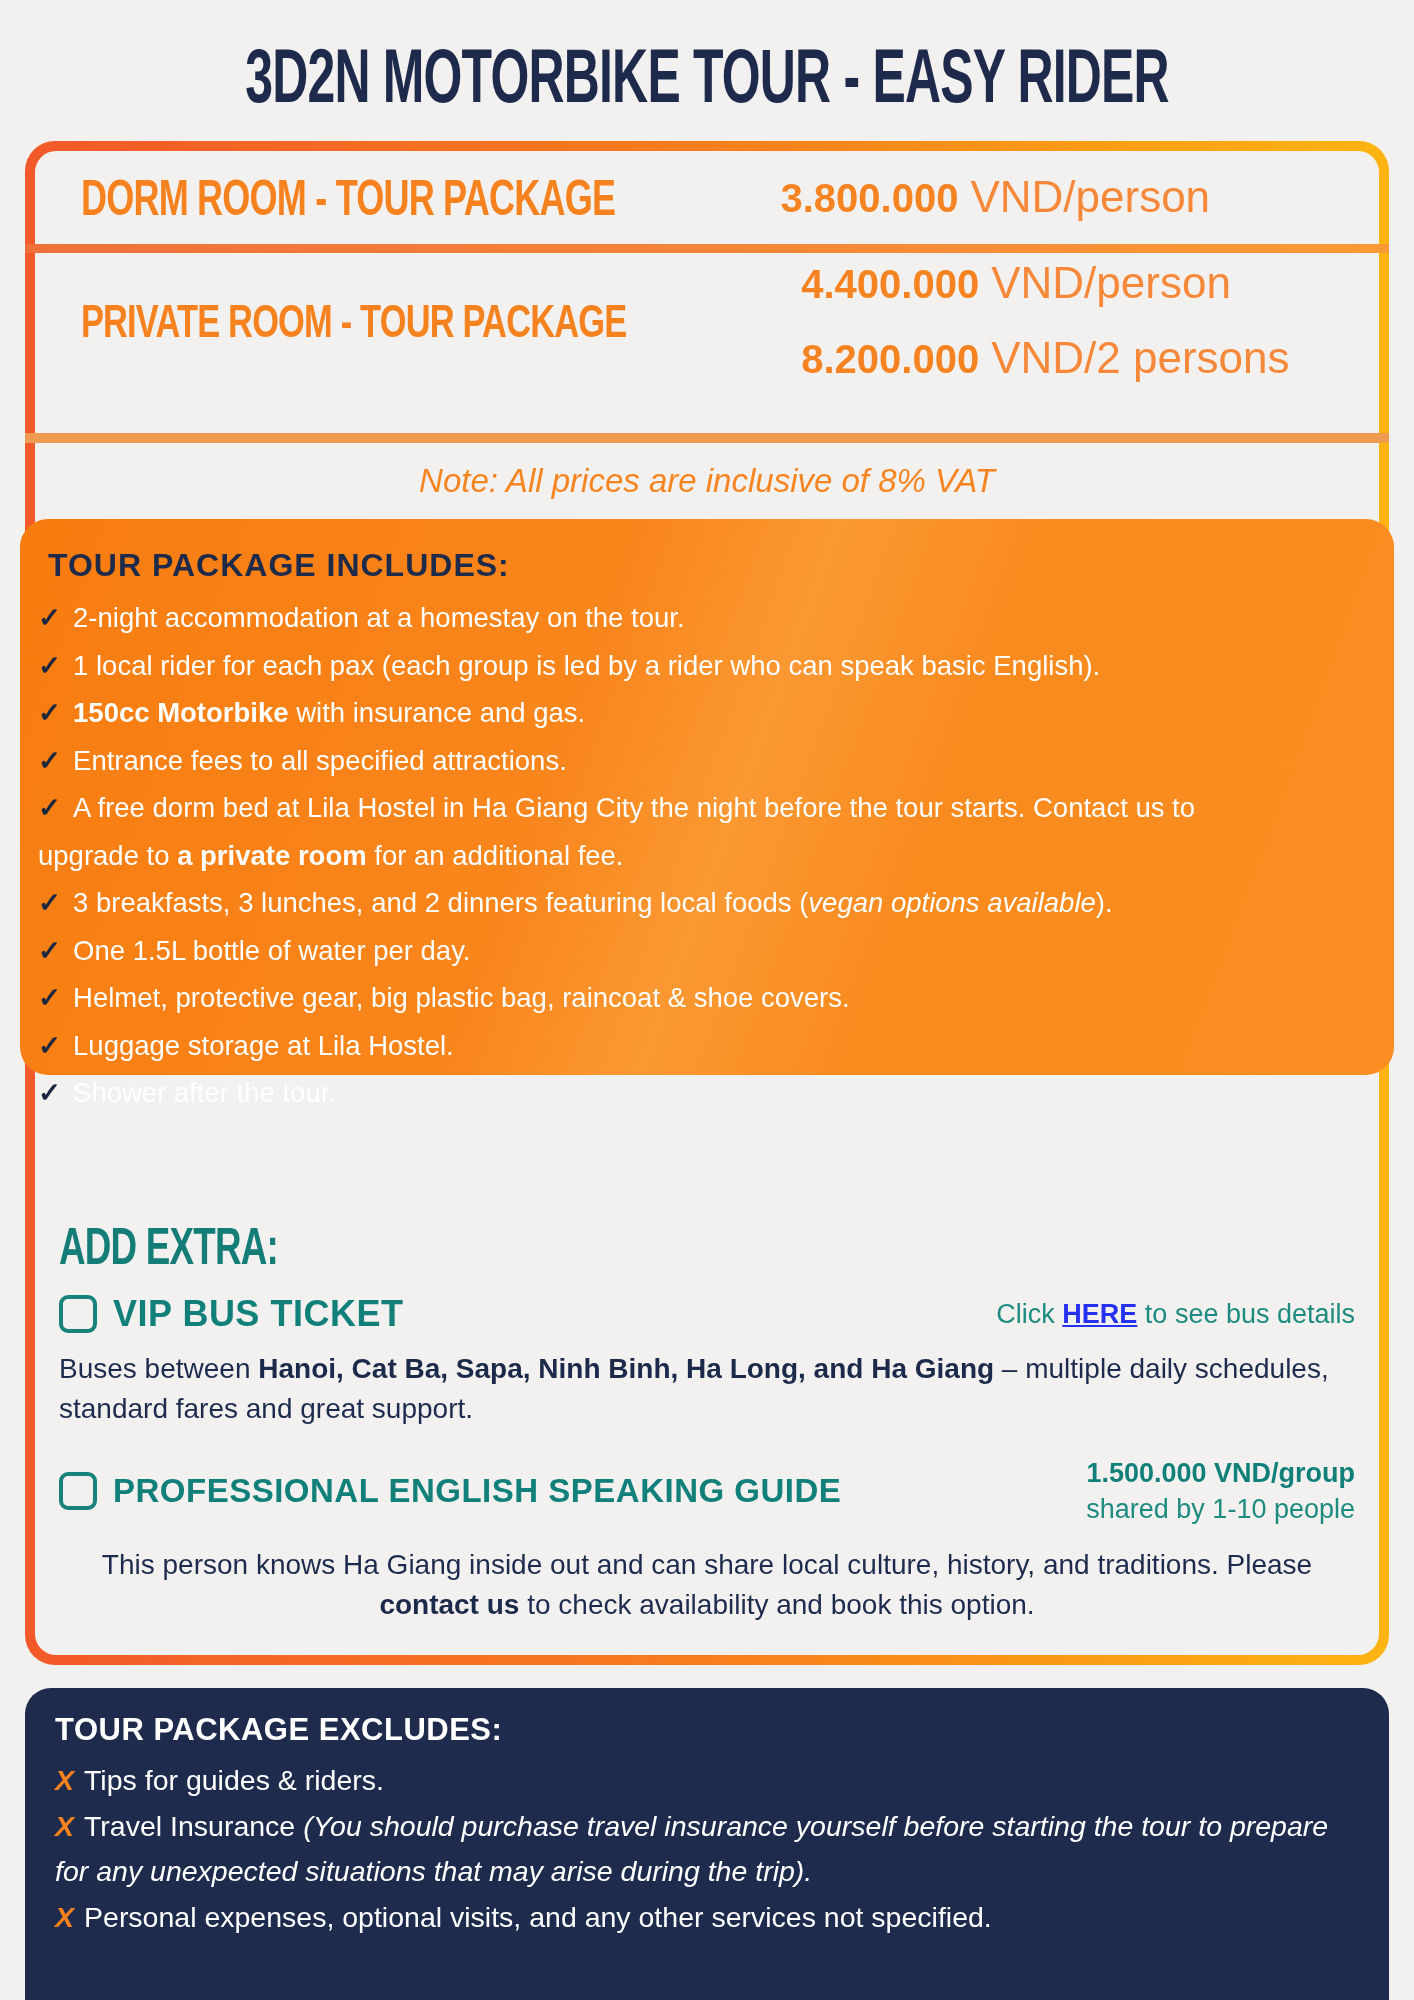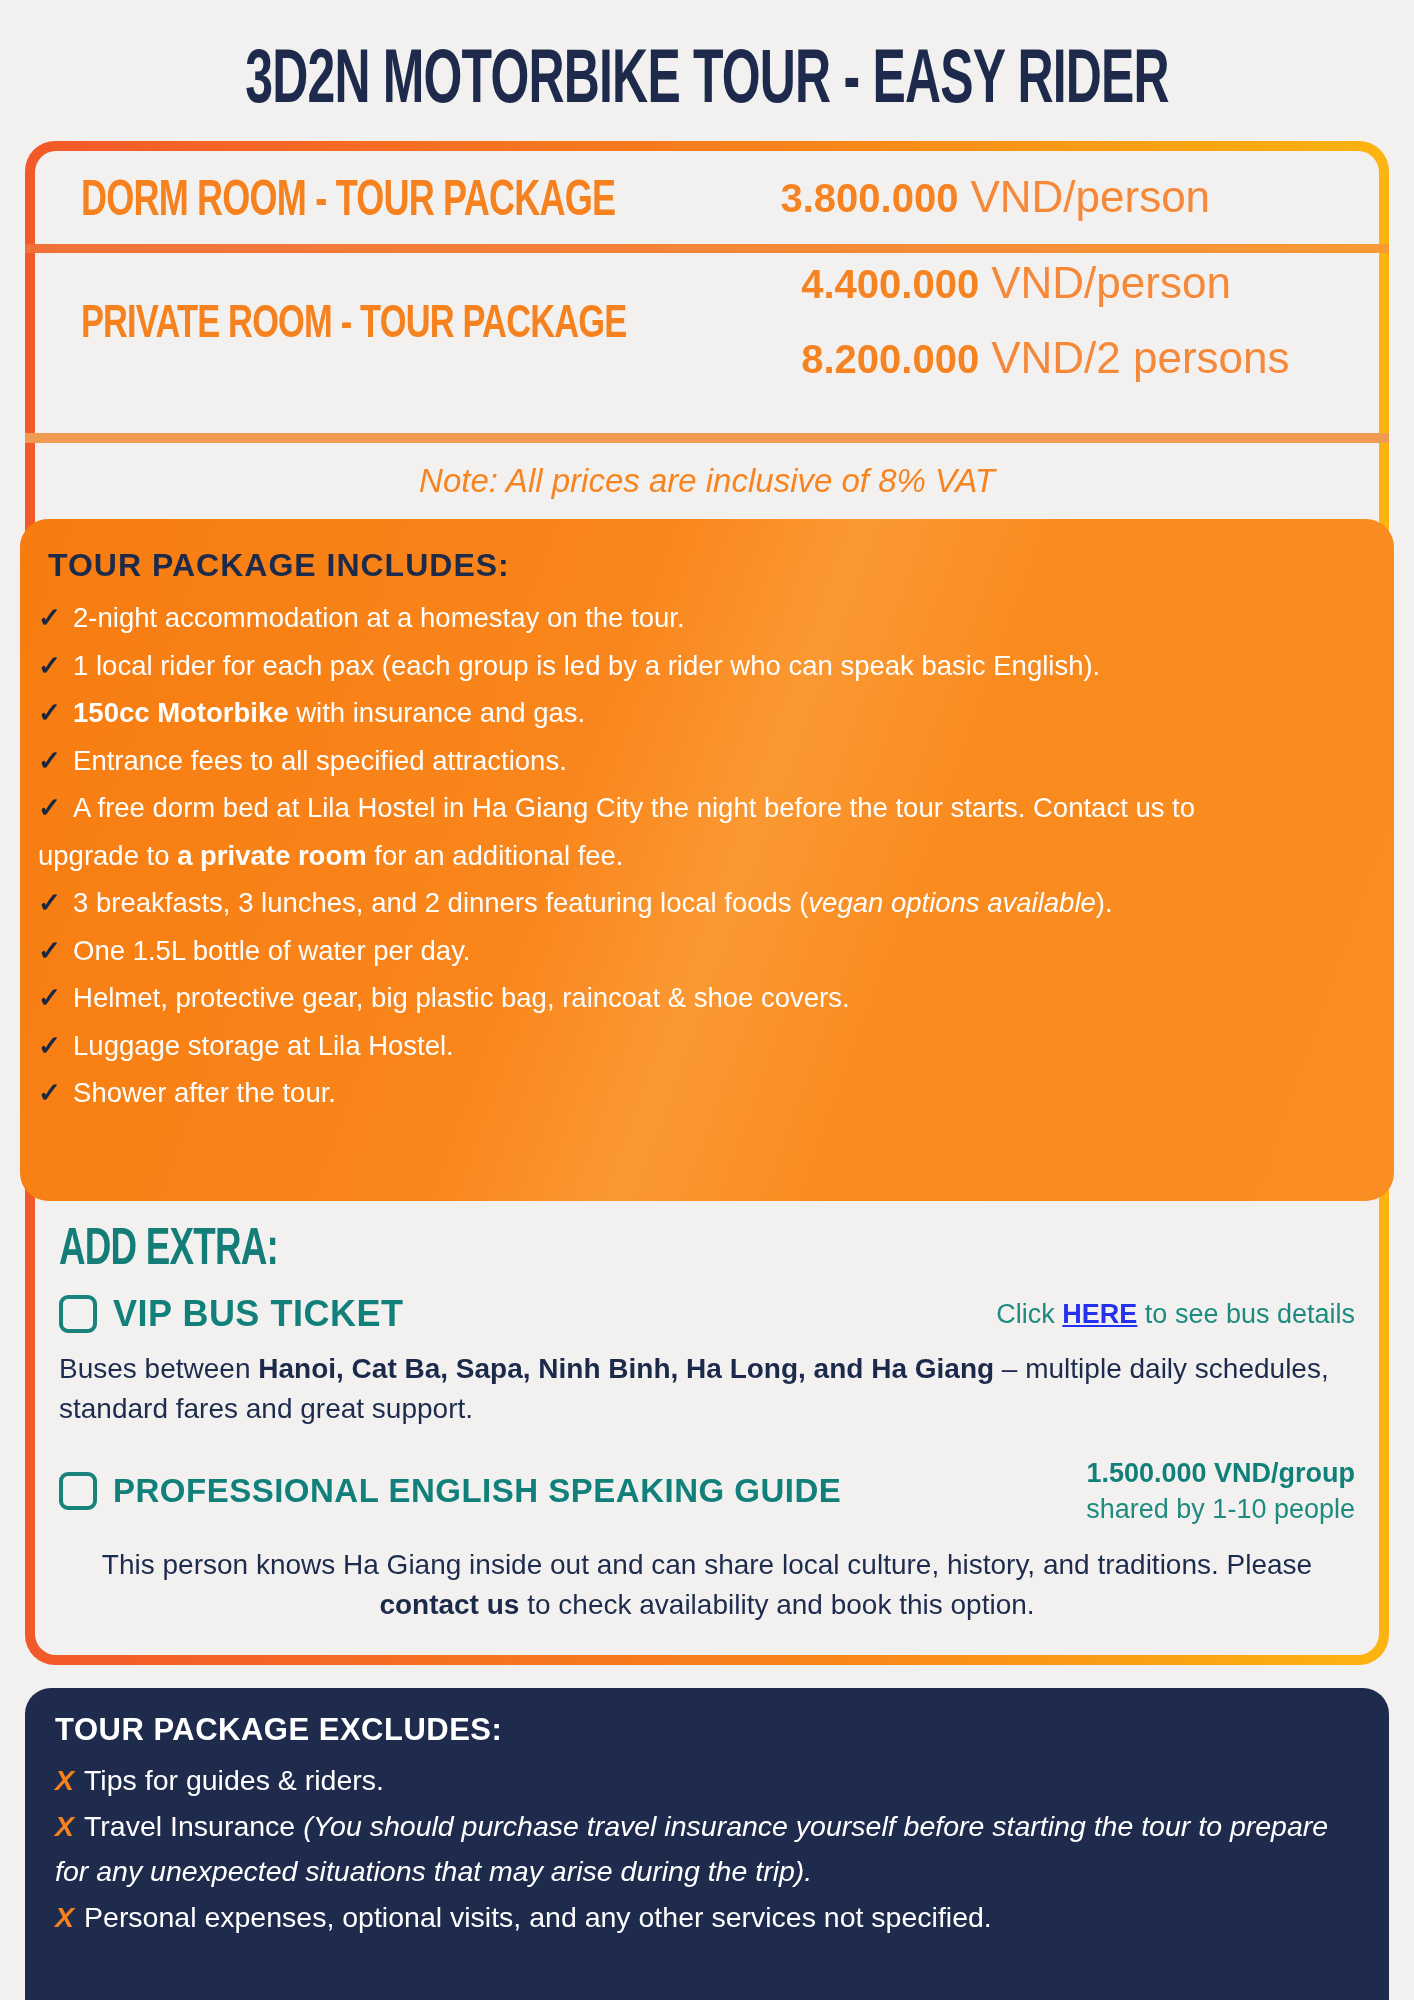--- a/index.html
+++ b/index.html
@@ -32,21 +32,21 @@
 
   .divider1{position:absolute;left:0;right:0;top:103px;height:9px;
     background:linear-gradient(90deg,#f0703a,#f99a35);}
   .divider2{position:absolute;left:0;right:0;top:292px;height:10px;background:#ef9c52;}
 
   .note-row{position:absolute;left:10px;right:10px;top:302px;height:76px;
     display:flex;align-items:center;justify-content:center;
     font-size:33px;font-style:italic;color:#f68420;}
 
   
-  .includes-box{position:absolute;left:-5px;right:-5px;top:378px;height:682px;
+  .includes-box{position:absolute;left:-5px;right:-5px;top:378px;height:556px;
     border-radius:28px;box-sizing:border-box;padding:16px 40px 0 18px;
     background:linear-gradient(110deg,#f77c10 0%,#f9861c 40%,#fb9832 52%,#f98a1e 66%,#fa8e22 100%);}
   .includes-heading{font-size:32px;font-weight:700;color:#1e2a4a;letter-spacing:1px;margin:12px 0 10px 10px;}
   .inc-list{max-width:1170px;}
   .inc-item{font-size:27.5px;line-height:47.5px;color:#ffffff;}
   .chk{color:#1b2740;font-weight:700;margin-right:12px;}
   .b{font-weight:700;}
   .i{font-style:italic;}
 
   

